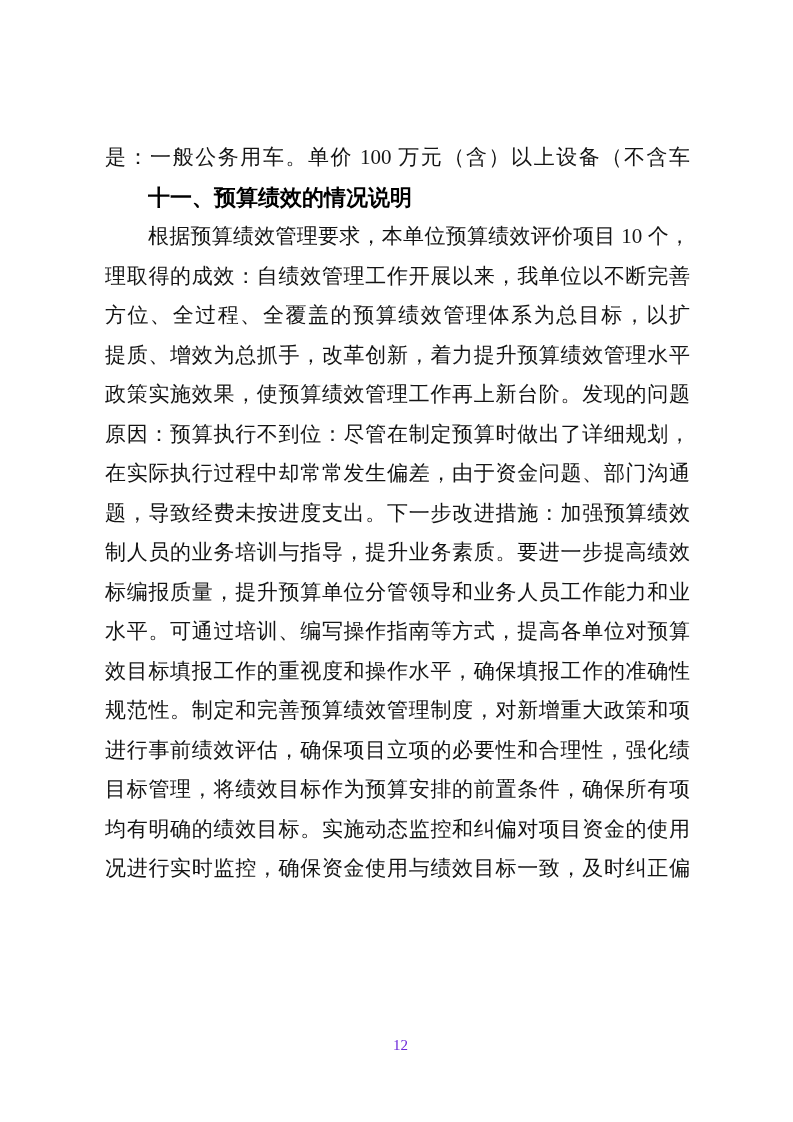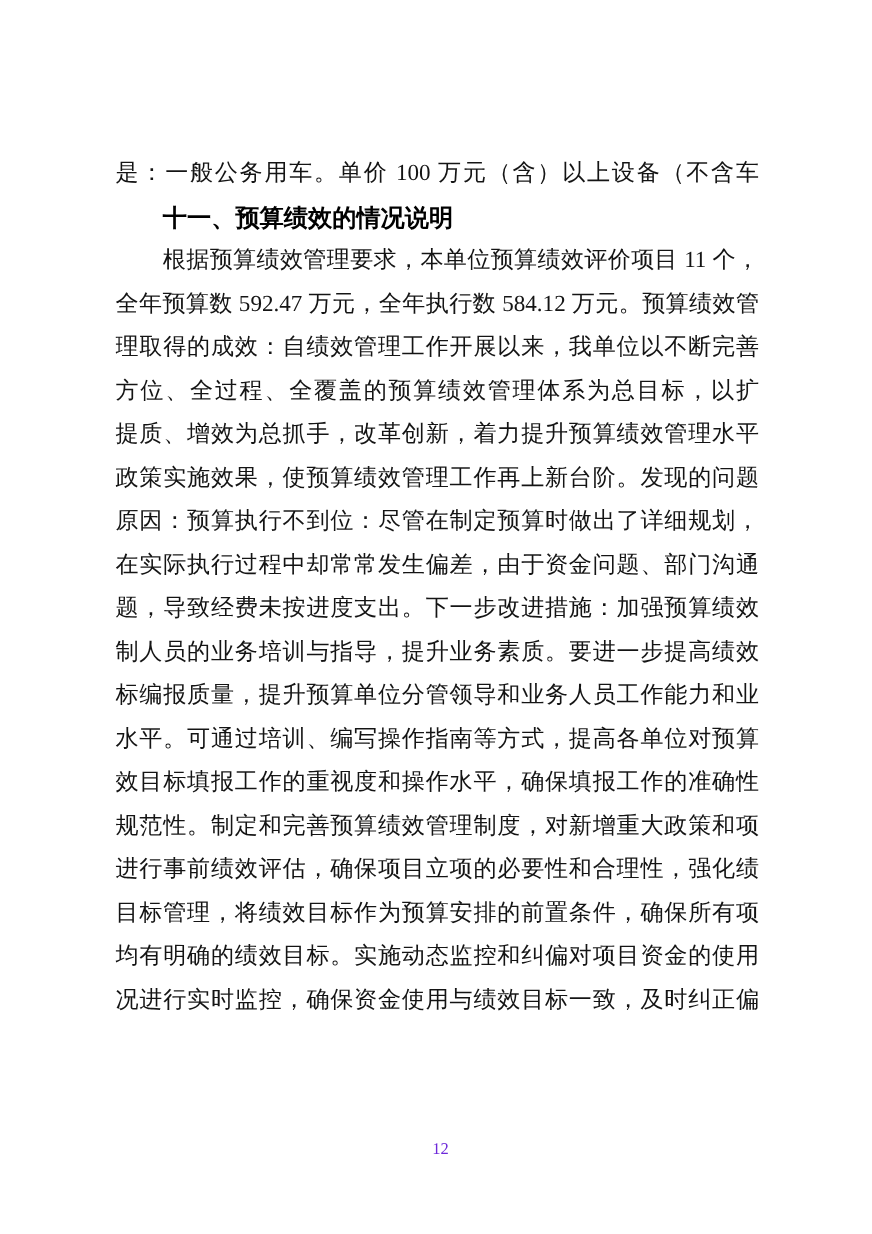--- a/index.html
+++ b/index.html
@@ -58,22 +58,21 @@
 </head>
 <body>
 
 <div class="page">
   <div class="content">
 
     <div class="line just">是：一般公务用车。单价 100 万元（含）以上设备（不含车辆）</div>
 
     <div class="line heading">十一、预算绩效的情况说明</div>
 
-    <div class="line just indent">根据预算绩效管理要求，本单位预算绩效评价项目 11 个，</div>
-    <div class="line just">全年预算数 592.47 万元，全年执行数 584.12 万元。预算绩效管</div>
+    <div class="line just indent">根据预算绩效管理要求，本单位预算绩效评价项目 10 个，</div>
     <div class="line just">理取得的成效：自绩效管理工作开展以来，我单位以不断完善全</div>
     <div class="line just">方位、全过程、全覆盖的预算绩效管理体系为总目标，以扩面、</div>
     <div class="line just">提质、增效为总抓手，改革创新，着力提升预算绩效管理水平和</div>
     <div class="line just">政策实施效果，使预算绩效管理工作再上新台阶。发现的问题及</div>
     <div class="line just">原因：预算执行不到位：尽管在制定预算时做出了详细规划，但</div>
     <div class="line just">在实际执行过程中却常常发生偏差，由于资金问题、部门沟通问</div>
     <div class="line just">题，导致经费未按进度支出。下一步改进措施：加强预算绩效编</div>
     <div class="line just">制人员的业务培训与指导，提升业务素质。要进一步提高绩效目</div>
     <div class="line just">标编报质量，提升预算单位分管领导和业务人员工作能力和业务</div>
     <div class="line just">水平。可通过培训、编写操作指南等方式，提高各单位对预算绩</div>

